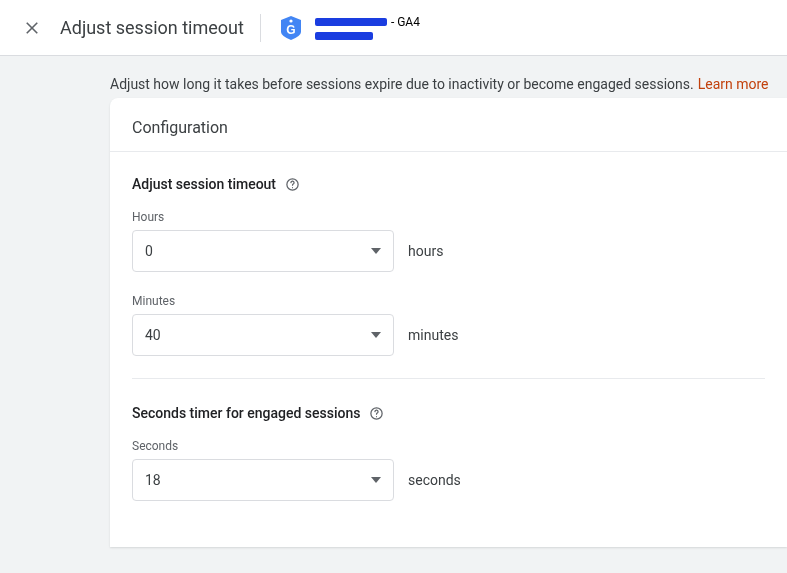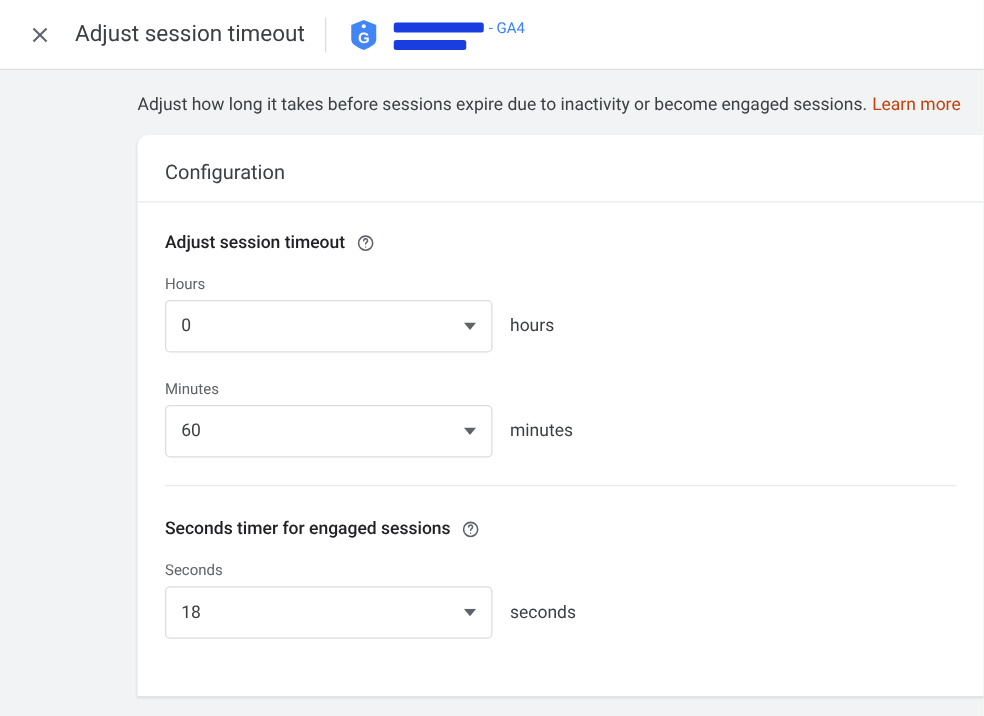--- a/index.html
+++ b/index.html
@@ -46,34 +46,34 @@
       height: 28px;
       display: flex;
       align-items: center;
       justify-content: center;
     }
     .property-info {
       margin-left: 10px;
       display: flex;
       flex-direction: column;
       font-size: 12px;
-      color: #3b82f6;
+      color: #000000;
       line-height: 1.2;
     }
     .redacted {
       display: inline-block;
       height: 8px;
       background: #1a3de0;
       border-radius: 2px;
     }
     .red-top { width: 72px; }
     .red-bot { width: 58px; margin-top: 3px; }
     .property-top { display: flex; align-items: center; gap: 4px; }
     .description-row {
-      padding: 20px 0 16px 110px;
+      padding: 20px 0 6px 110px;
       font-size: 14px;
       color: #3c4043;
       display: flex;
       align-items: baseline;
       white-space: nowrap;
     }
     .learn-more {
       color: #c2410c;
       cursor: pointer;
       margin-left: 4px;
@@ -203,21 +203,21 @@
         <svg width="10" height="6" viewBox="0 0 10 6">
             <path d="M0 0 L5 6 L10 0 Z" fill="#5f6368"></path>
           </svg>
       </div>
       <span class="unit-label">hours</span>
     </div>
 
     <div class="field-label">Minutes</div>
     <div class="field-row">
       <div class="select-box">
-        <span>60</span>
+        <span>40</span>
         <svg width="10" height="6" viewBox="0 0 10 6">
             <path d="M0 0 L5 6 L10 0 Z" fill="#5f6368"></path>
           </svg>
       </div>
       <span class="unit-label">minutes</span>
     </div>
 
     <hr class="section-divider">
 
     <div class="section-title">

